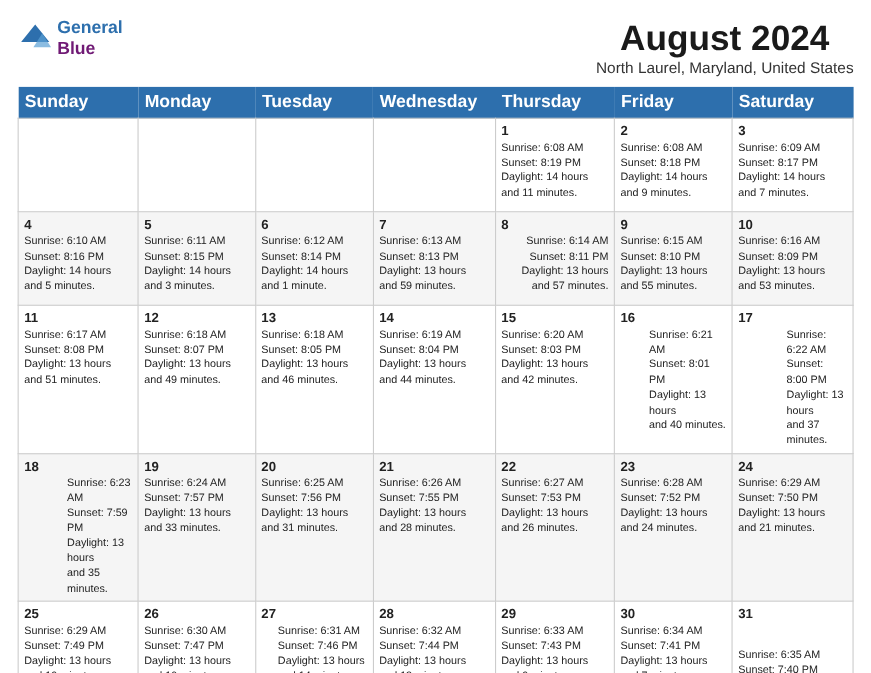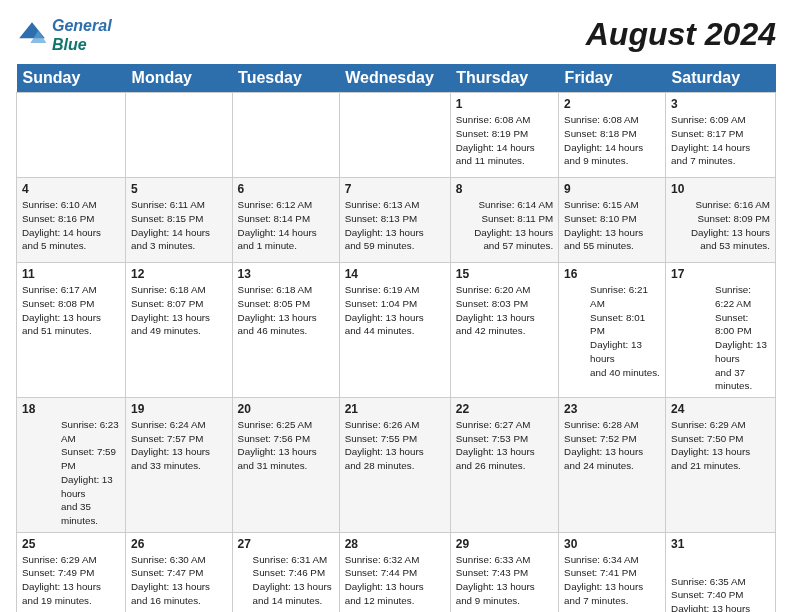--- a/index.html
+++ b/index.html
@@ -8,21 +8,20 @@
       background: #fff;
       width: 792px;
       min-height: 612px;
       padding: 16px;
     }
     .header {
       display: flex;
       justify-content: space-between;
       align-items: flex-start;
       margin-bottom: 10px;
-      font-style: italic;
     }
     .logo {
       display: flex;
       align-items: center;
       gap: 4px;
     }
     .logo-text {
       font-size: 16px;
       font-weight: bold;
       color: #1a1a1a;
@@ -91,25 +90,26 @@
 <body>
 
 <div class="header">
   <div class="logo">
     <svg class="logo-icon" viewBox="0 0 40 40" xmlns="http://www.w3.org/2000/svg">
       <polygon points="20,4 36,24 4,24" fill="#2d6fad"></polygon>
       <polygon points="28,14 38,30 18,30" fill="#5a9fd4" opacity="0.7"></polygon>
     </svg>
     <div class="logo-text">
       <span>General</span><br>
-      <span style="color:#0f766e;">Blue</span>
+      <span style="color:#701a75;">Blue</span>
     </div>
   </div>
   <div class="title-block">
     <div class="main-title">August 2024</div>
+    <div class="subtitle">North Laurel, Maryland, United States</div>
   </div>
 </div>
 
 <table>
   <thead>
     <tr>
     <th>Sunday</th>
         <th>Monday</th>
         <th>Tuesday</th>
         <th>Wednesday</th>
@@ -184,21 +184,21 @@
         </td>
         <td>
           <span class="day-num">9</span>
           <div class="day-info" style="white-space: pre-line;">Sunrise: 6:15 AM
 Sunset: 8:10 PM
 Daylight: 13 hours
 and 55 minutes.</div>
         </td>
         <td>
           <span class="day-num">10</span>
-          <div class="day-info" style="white-space: pre-line; text-align: right;">Sunrise: 6:16 AM
+          <div class="day-info" style="white-space: pre-line;">Sunrise: 6:16 AM
 Sunset: 8:09 PM
 Daylight: 13 hours
 and 53 minutes.</div>
         </td>
       </tr>
       <tr>
         <td>
           <span class="day-num">11</span>
           <div class="day-info" style="white-space: pre-line;">Sunrise: 6:17 AM
 Sunset: 8:08 PM
@@ -215,21 +215,21 @@
         <td>
           <span class="day-num">13</span>
           <div class="day-info" style="white-space: pre-line;">Sunrise: 6:18 AM
 Sunset: 8:05 PM
 Daylight: 13 hours
 and 46 minutes.</div>
         </td>
         <td>
           <span class="day-num">14</span>
           <div class="day-info" style="white-space: pre-line;">Sunrise: 6:19 AM
-Sunset: 1:04 PM
+Sunset: 8:04 PM
 Daylight: 13 hours
 and 44 minutes.</div>
         </td>
         <td>
           <span class="day-num">15</span>
           <div class="day-info" style="white-space: pre-line;">Sunrise: 6:20 AM
 Sunset: 8:03 PM
 Daylight: 13 hours
 and 42 minutes.</div>
         </td>

